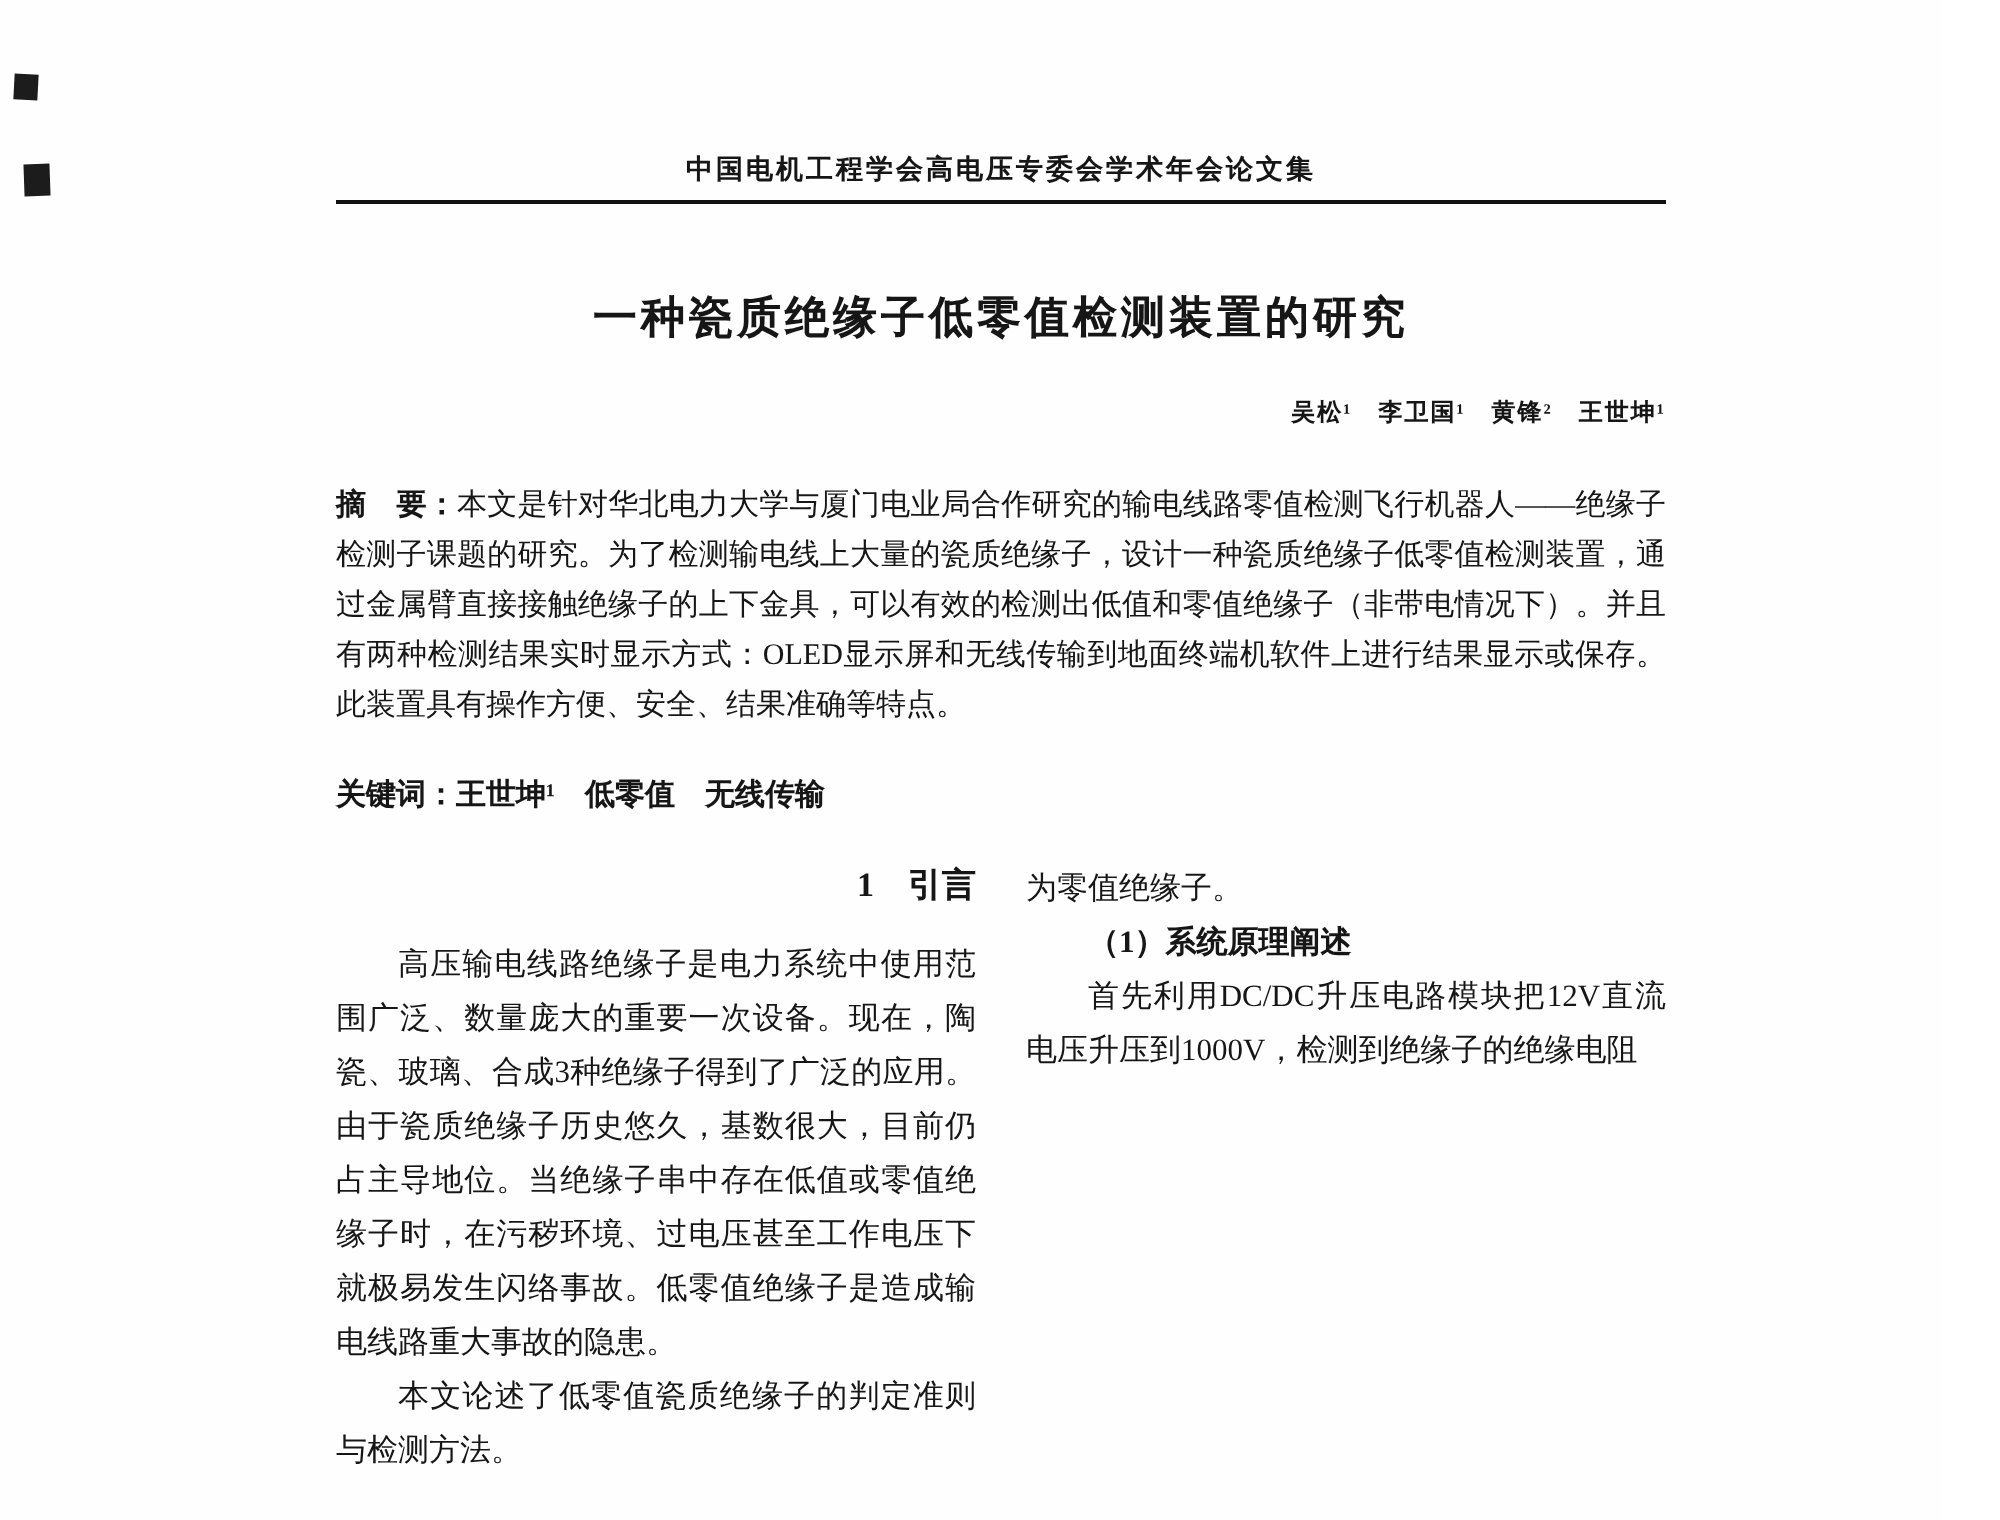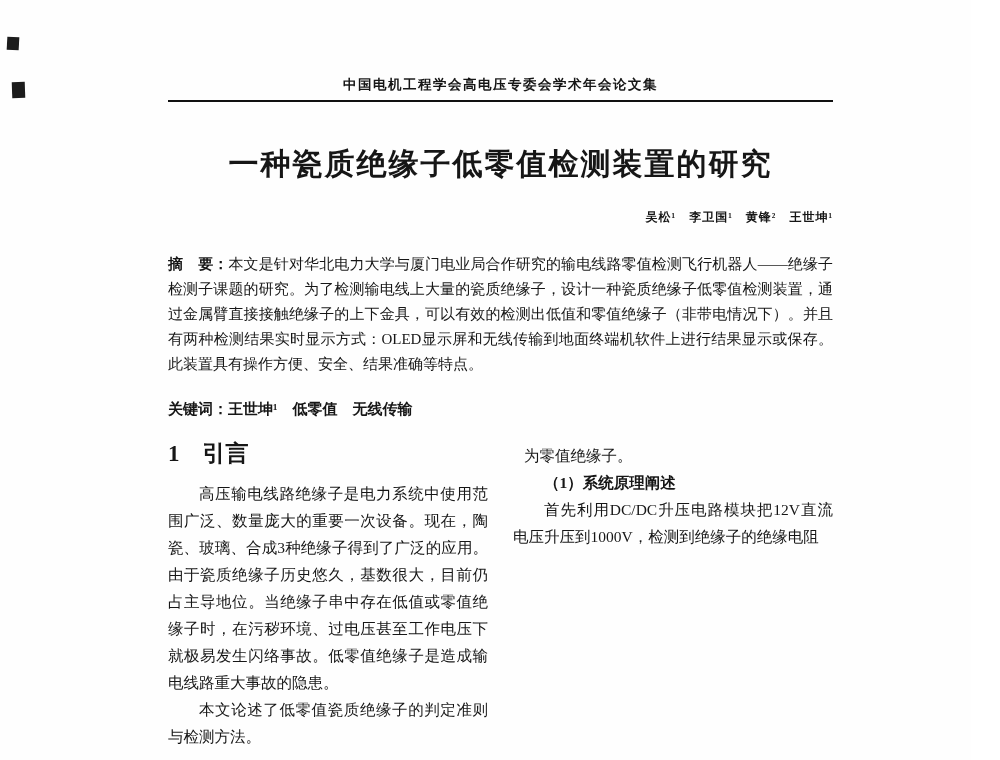--- a/index.html
+++ b/index.html
@@ -25,21 +25,21 @@
     font-size: 13.5px;
     margin-top: 76px;
     letter-spacing: 1.5px;
     white-space: nowrap;
   }
   .header-rule { height: 2px; background: #111; margin-top: 6px; }
 
   .paper-title {
     text-align: center;
     font-weight: bold;
-    font-size: 30px;
+    font-size: 22px;
     margin-top: 42px;
     letter-spacing: 2px;
     white-space: nowrap;
   }
   .authors {
     text-align: right;
     font-weight: bold;
     font-size: 12px;
     margin-top: 24px;
     letter-spacing: 1px;
@@ -68,28 +68,28 @@
   }
 
   .columns { display: flex; gap: 25px; margin-top: 22px; }
   .col {
     width: 320px;
     font-size: 15.5px;
     line-height: 27px;
     text-align: justify;
   }
   .col p { margin: 0; text-indent: 2em; }
-  .col p.no-indent { text-indent: 0; margin-left: 11px; }
+  .col p.no-indent { text-indent: 0; }
   .col p.spaced { margin-top: 14px; }
   .section-heading {
-    font-size: 23px;
+    font-size: 17px;
     font-weight: bold;
     line-height: 24px;
     margin: 0;
-    text-align: left;
+    text-align: right;
   }
   .section-heading.mid { margin-top: 16px; }
   .sub-heading {
     font-weight: bold;
     text-indent: 2em;
     margin: 0;
     margin-top: 8px;
   }
 </style>
 </head>

